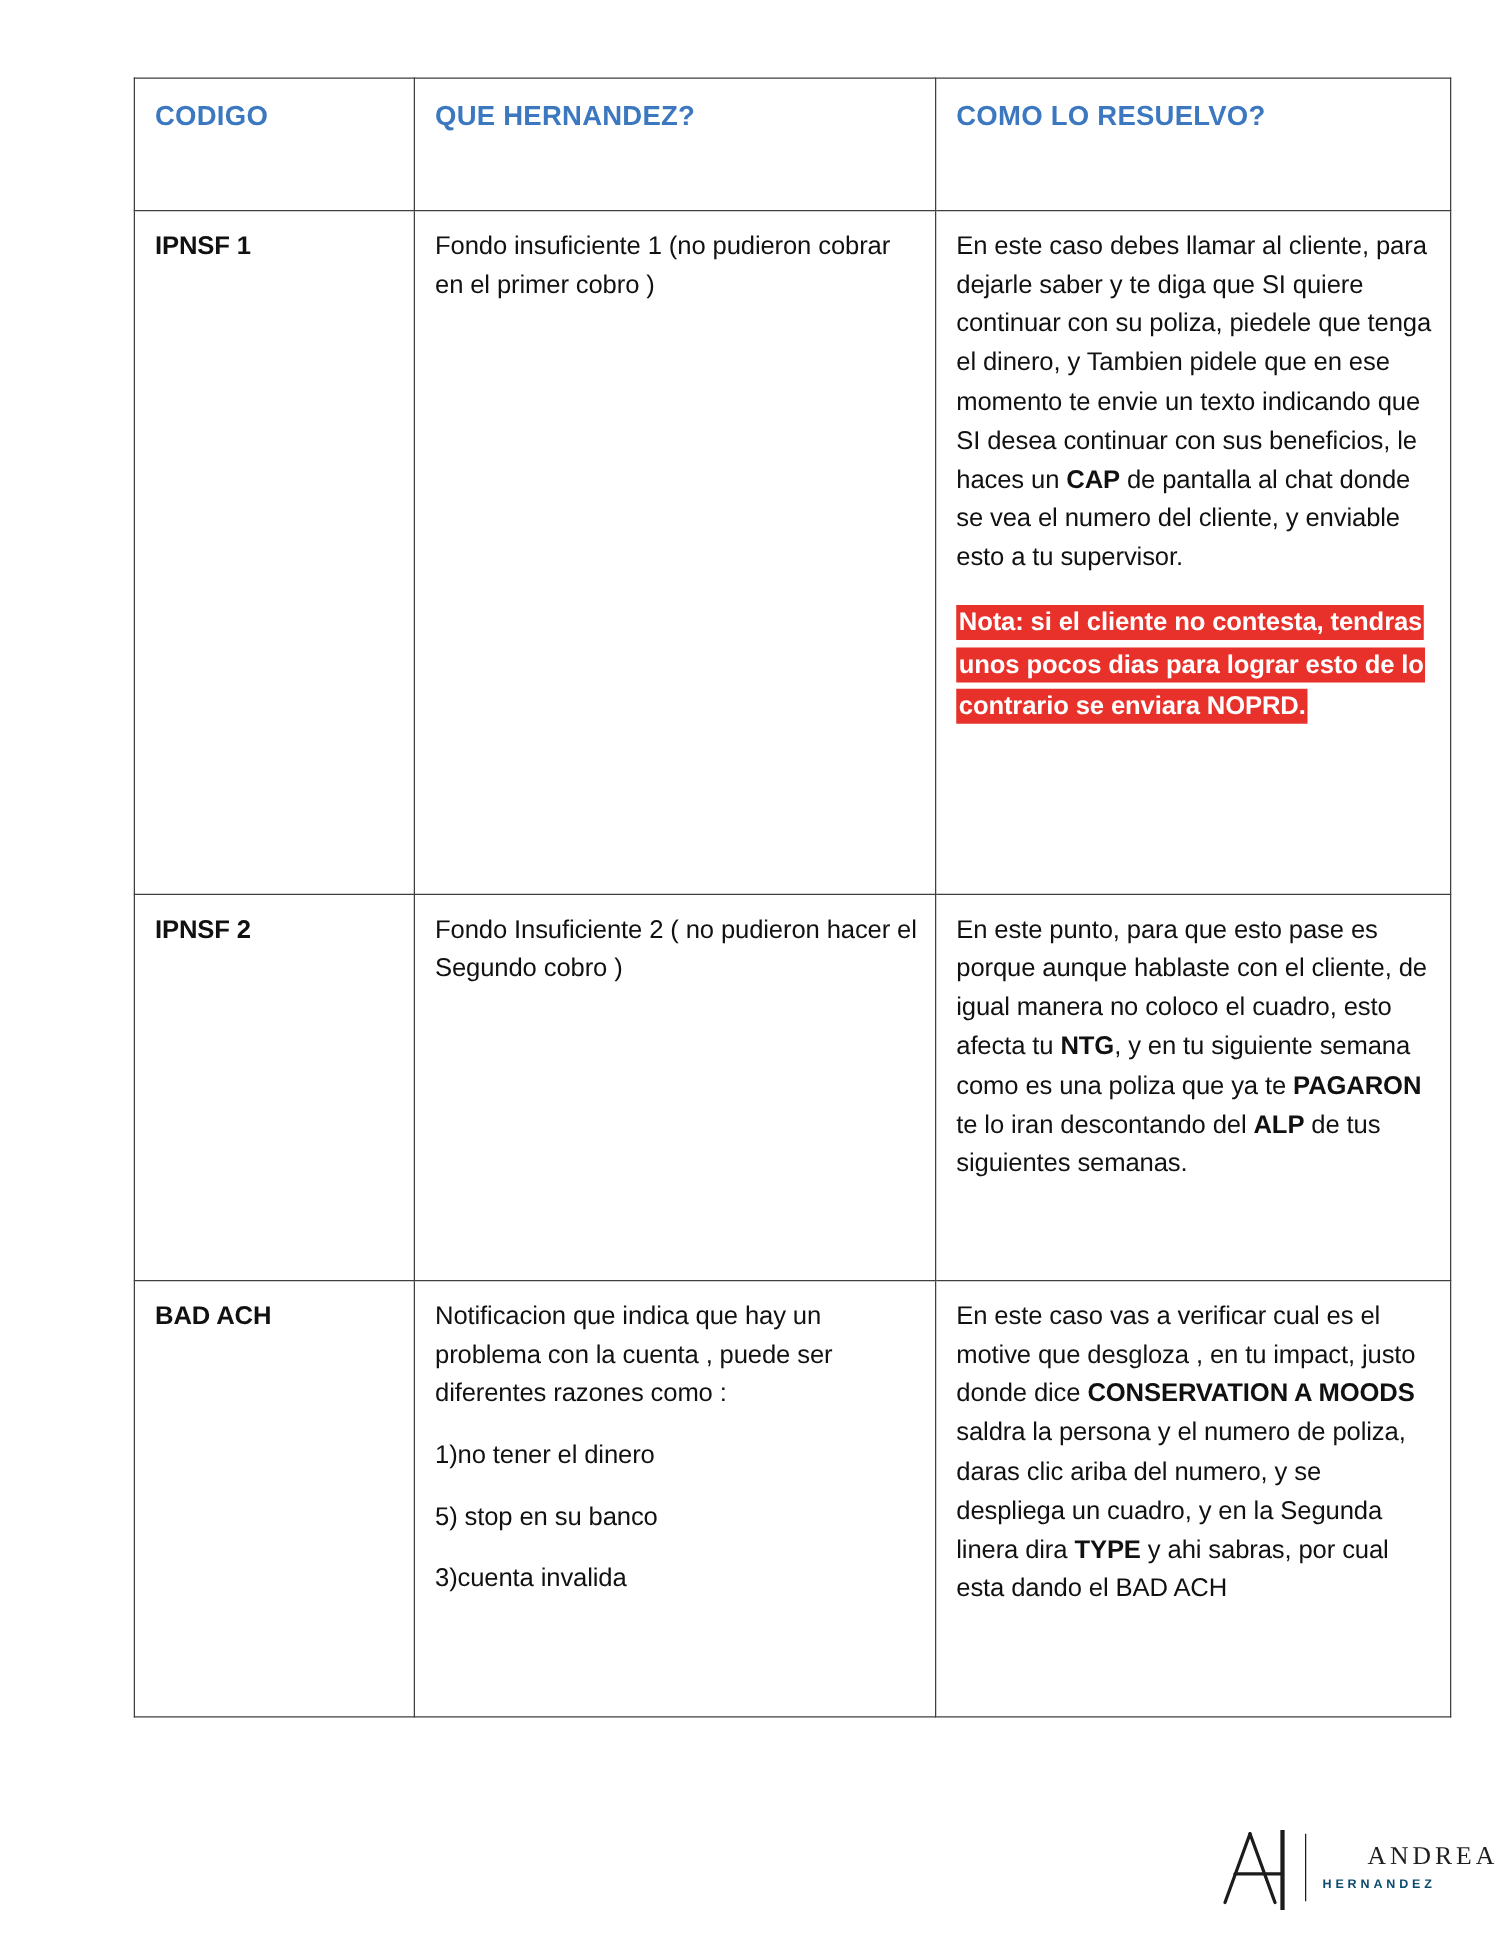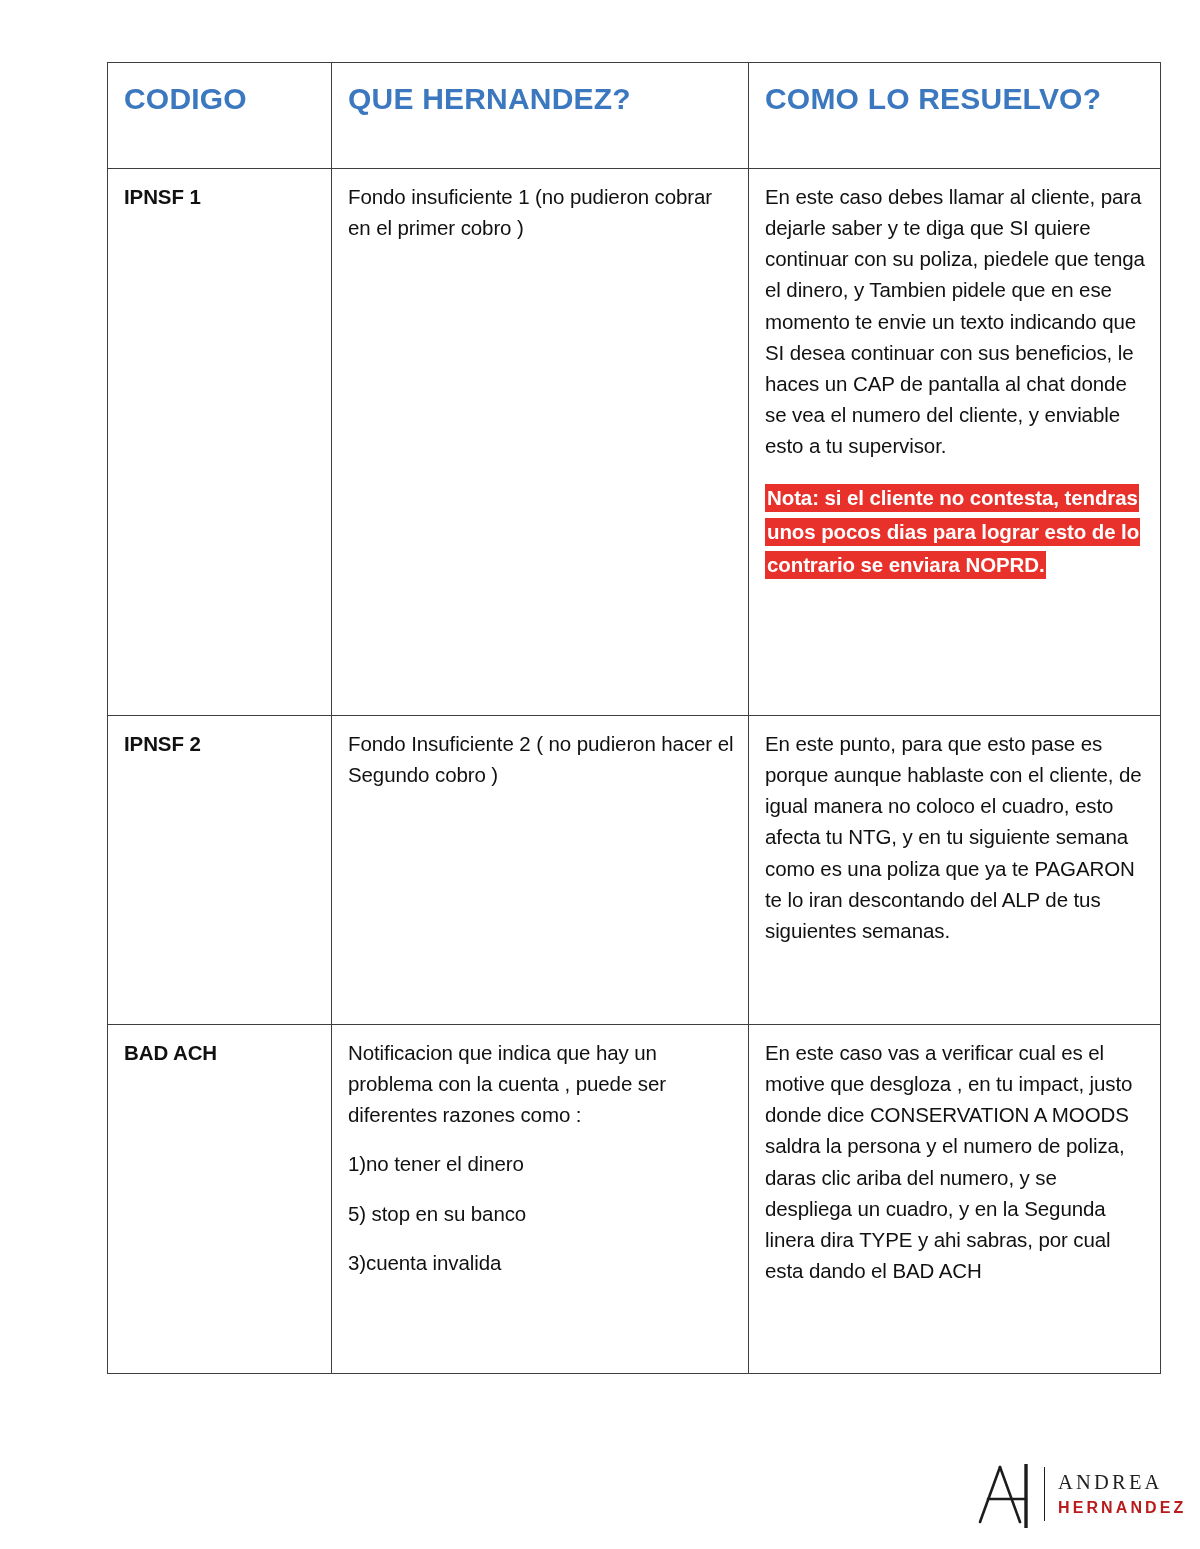--- a/index.html
+++ b/index.html
@@ -48,21 +48,21 @@
   col.c-solve { width: 412px; }
 
   
   .hdr-cell {
     height: 78px;
     padding-top: 13px !important;
   }
   .hdr-text {
     color: #3c78bf;
     font-weight: bold;
-    font-size: 30px;
+    font-size: 22px;
     letter-spacing: 0.2px;
   }
 
   
   .code-cell {
     font-weight: bold;
     font-size: 21px;
     letter-spacing: -0.2px;
     white-space: nowrap;
   }
@@ -71,21 +71,21 @@
   .p {
     margin: 0 0 0 0;
   }
   .p + .p {
     margin-top: 20px;
   }
   .p-tight + .p-tight {
     margin-top: 18px;
   }
   b, .b {
-    font-weight: normal;
+    font-weight: bold;
   }
 
   
   .note-hl {
     margin-top: 22px;
   }
   .note-hl span.hl {
     background: #e8312a;
     color: #ffffff;
     font-weight: bold;
@@ -128,25 +128,26 @@
     display: flex;
     flex-direction: column;
     justify-content: center;
     line-height: 1;
   }
   .logo-name {
     font-size: 20.5px;
     letter-spacing: 3.2px;
     color: #1f1f1f;
     font-family: "Liberation Serif", serif;
+    margin-left: 36px;
   }
   .logo-surname {
-    font-size: 16px;
+    font-size: 10px;
     letter-spacing: 3.1px;
-    color: #b91c1c;
+    color: #0c4a6e;
     font-weight: bold;
     margin-top: 7px;
     font-family: "Liberation Sans", sans-serif;
   }
 </style>
 </head>
 <body>
 
 <div class="page">
 

